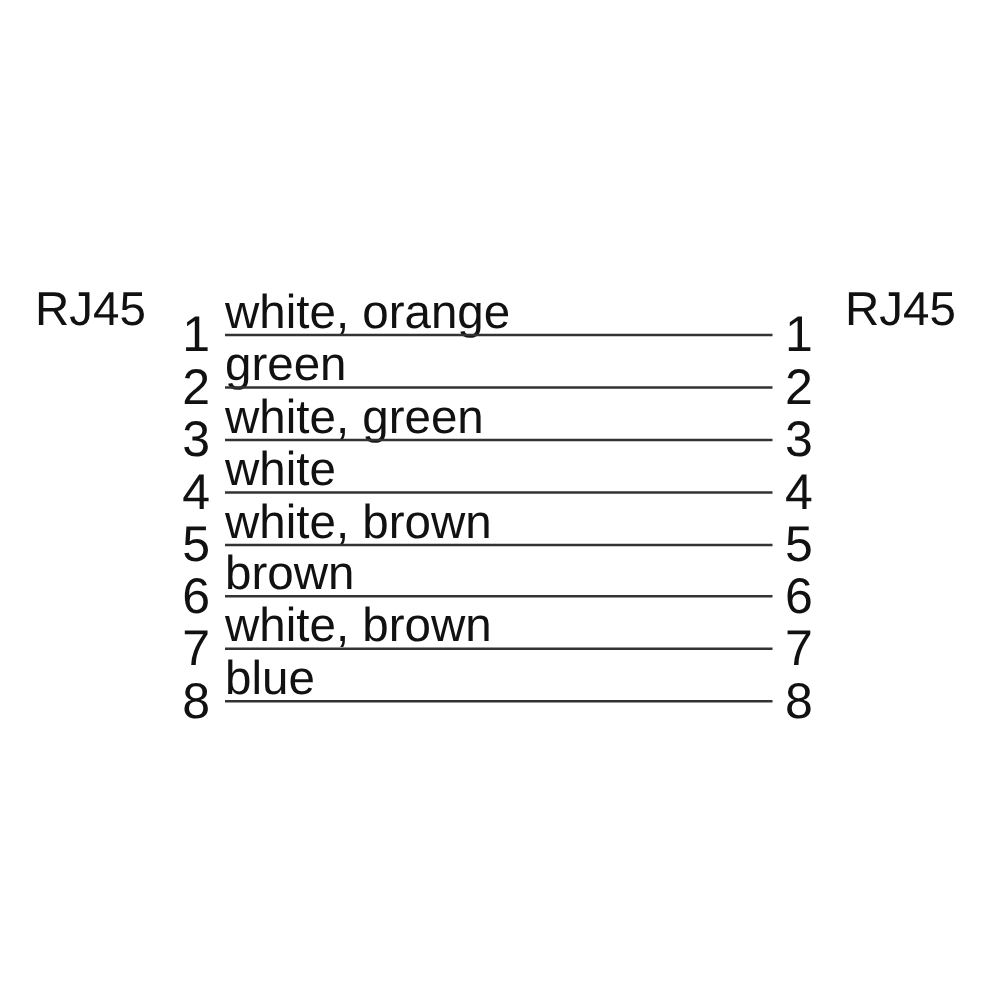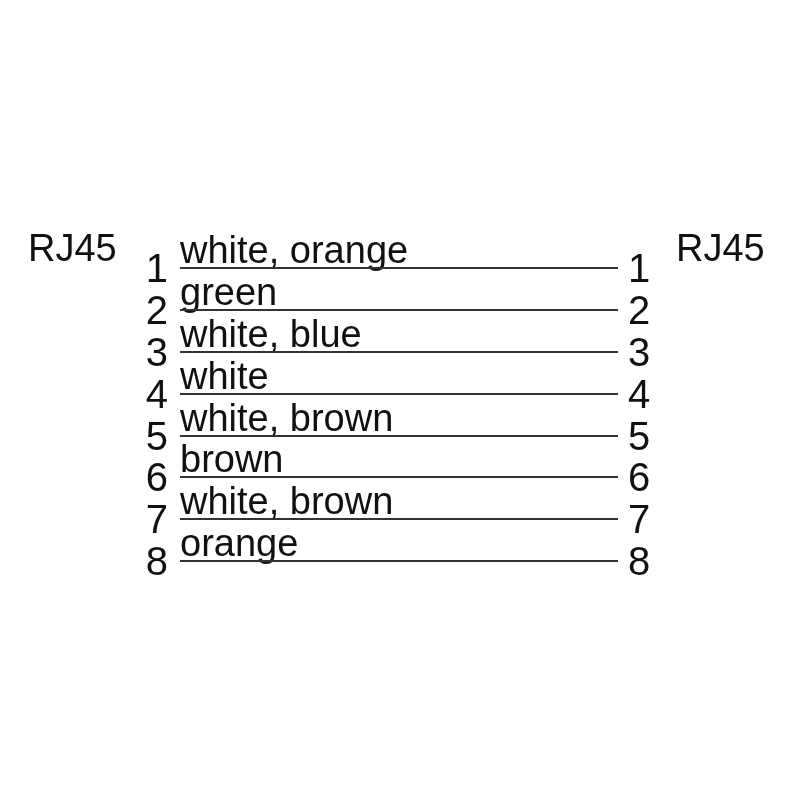--- a/index.html
+++ b/index.html
@@ -90,21 +90,21 @@
   </div>
 
   <div class="wire-row" style="top:310px">
     <span class="wire-label">green</span>
     <span class="wire-line"></span>
     <span class="pin pin-left">2</span>
     <span class="pin pin-right">2</span>
   </div>
 
   <div class="wire-row" style="top:352px">
-    <span class="wire-label">white, blue</span>
+    <span class="wire-label">white, green</span>
     <span class="wire-line"></span>
     <span class="pin pin-left">3</span>
     <span class="pin pin-right">3</span>
   </div>
 
   <div class="wire-row" style="top:394px">
     <span class="wire-label">white</span>
     <span class="wire-line"></span>
     <span class="pin pin-left">4</span>
     <span class="pin pin-right">4</span>
@@ -125,19 +125,19 @@
   </div>
 
   <div class="wire-row" style="top:519px">
     <span class="wire-label">white, brown</span>
     <span class="wire-line"></span>
     <span class="pin pin-left">7</span>
     <span class="pin pin-right">7</span>
   </div>
 
   <div class="wire-row" style="top:561px">
-    <span class="wire-label">orange</span>
+    <span class="wire-label">blue</span>
     <span class="wire-line"></span>
     <span class="pin pin-left">8</span>
     <span class="pin pin-right">8</span>
   </div>
 
 </div>
 
 </body></html>

